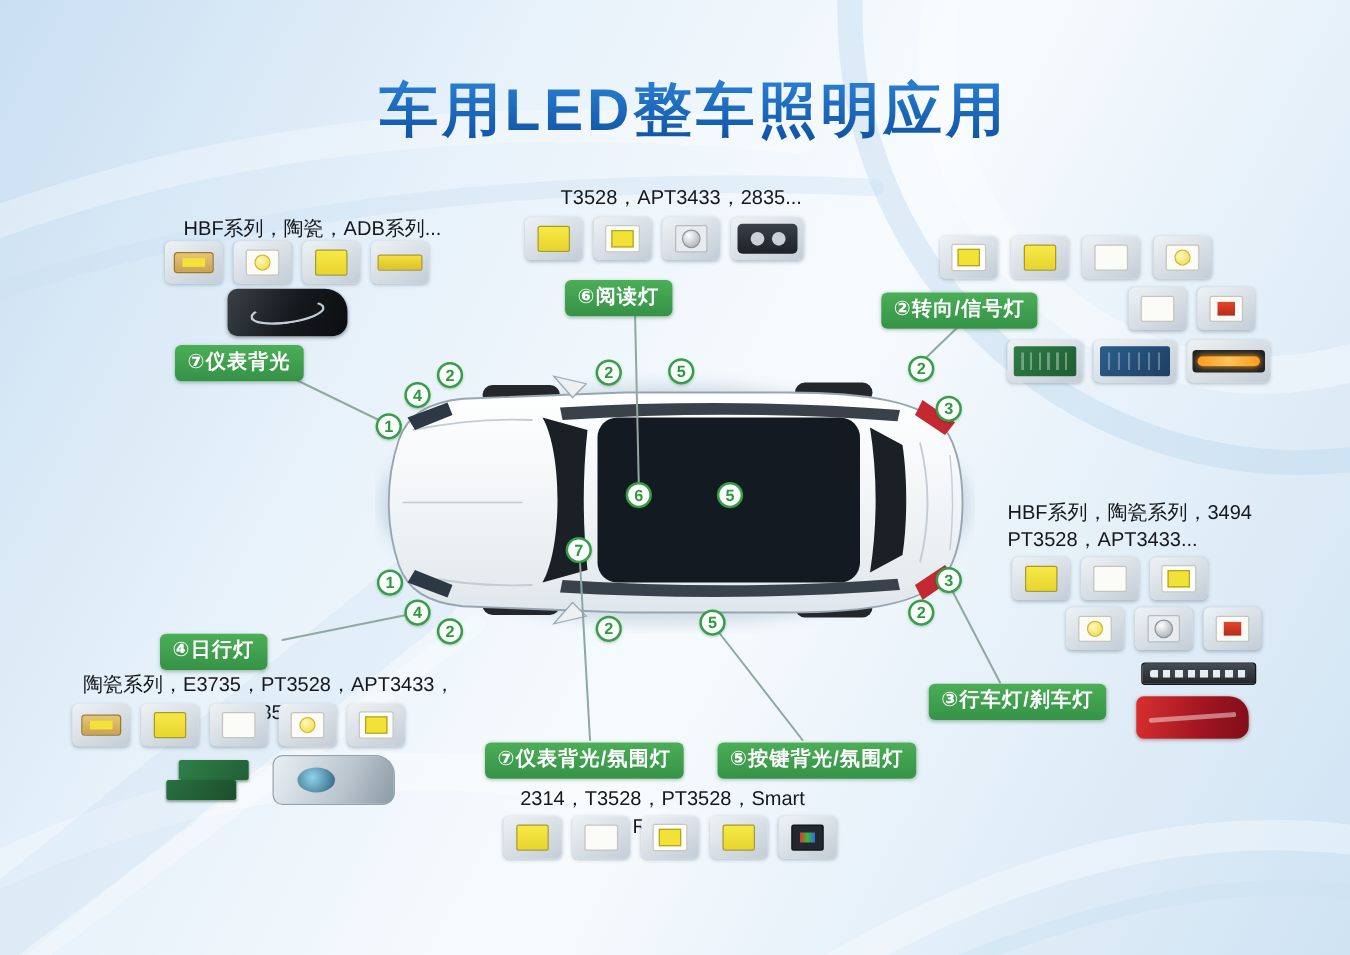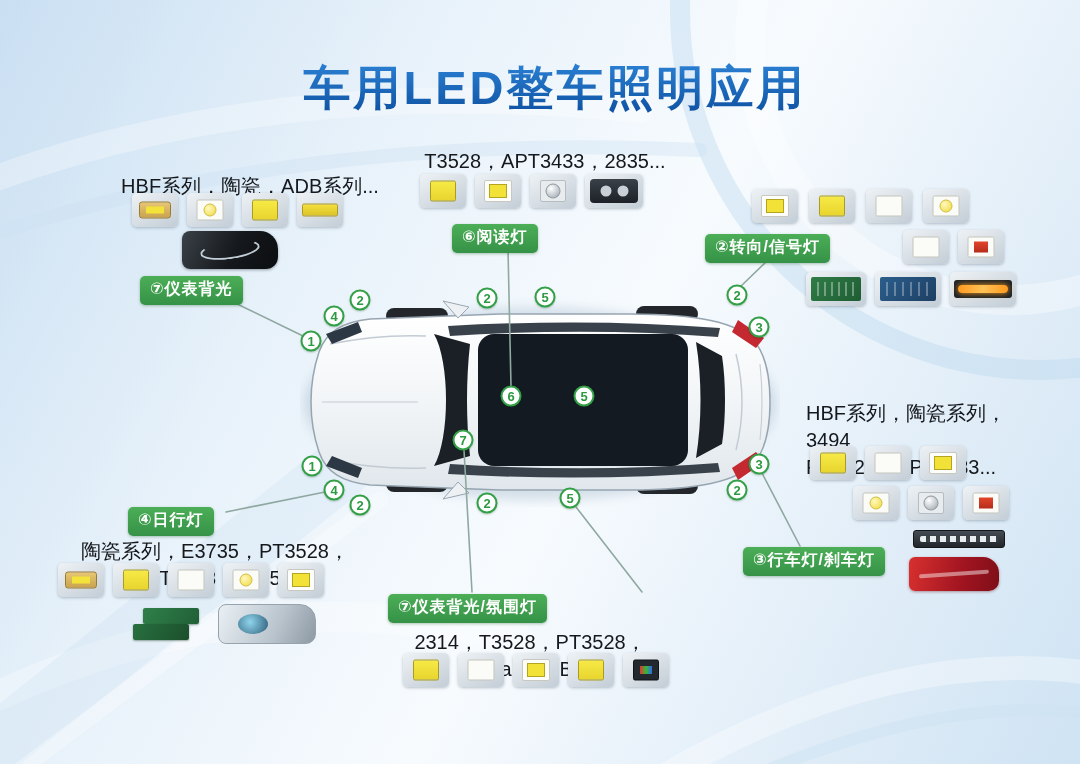--- a/index.html
+++ b/index.html
@@ -7,21 +7,21 @@
         font-family:"Liberation Sans","DejaVu Sans",sans-serif;
         background:linear-gradient(118deg,#c9dff2 0%,#e8f2fa 30%,#f7fbfe 55%,#e2eef8 78%,#cfe3f3 100%);}
   .bg{position:absolute;left:0;top:0;z-index:0;}
   .title{position:absolute;top:42px;left:0;width:100%;margin:15px;text-align:center;
          font-size:47px;font-weight:800;letter-spacing:3px;z-index:2;
          color:#1563b2;
          background:linear-gradient(180deg,#2e85d8,#0b4c9c);
          -webkit-background-clip:text;background-clip:text;-webkit-text-fill-color:transparent;}
   .car{position:absolute;left:300px;top:292px;z-index:1;}
   .lines{position:absolute;left:0;top:0;z-index:2;pointer-events:none;}
-  .series{position:absolute;font-size:20px;color:#15181c;text-align:center;
+  .series{position:absolute;font-size:16px;color:#15181c;text-align:center;
           white-space:pre-line;line-height:1.35;z-index:3;}
   .series.left{text-align:left;}
   .pill{position:absolute;background:linear-gradient(180deg,#4cae57,#359247);color:#fff;
         font-size:16px;font-weight:700;padding:3px 10px 5px;border-radius:5px;letter-spacing:1px;
         box-shadow:0 1px 3px rgba(30,90,40,.35);z-index:4;white-space:nowrap;}
   .thumbs{position:absolute;display:flex;gap:9px;align-items:center;z-index:3;}
   .marker-layer{position:absolute;inset:0;z-index:6;pointer-events:none;}
   .marker{position:absolute;width:21px;height:21px;border-radius:50%;background:#fff;
           border:2px solid #33a047;color:#2c9a41;font-size:13px;font-weight:700;
           display:flex;align-items:center;justify-content:center;
@@ -213,20 +213,21 @@
       <div class="thumb t-chip-white"></div>
       <div class="thumb t-chip-white-dome"></div>
       <div class="thumb t-chip-yellow-white"></div>
     </div>
   <div class="thumbs" style="left:128px;top:602px;gap:14px">
       <div class="thumb t-pcb-stack"></div>
       <div class="thumb t-headlight-light"></div>
     </div>
 
   <div class="pill" style="left:388px;top:594px">⑦仪表背光/氛围灯</div>
+  <div class="pill" style="left:574px;top:594px">⑤按键背光/氛围灯</div>
   <div class="series" style="left:395px;top:629px;width:270px">2314，T3528，PT3528，Smart RGB...</div>
   <div class="thumbs" style="left:403px;top:653px">
       <div class="thumb t-chip-yellow"></div>
       <div class="thumb t-chip-white"></div>
       <div class="thumb t-chip-yellow-white"></div>
       <div class="thumb t-chip-yellow"></div>
       <div class="thumb t-chip-rgb"></div>
     </div>
 
   <div class="marker-layer" id="markers">

